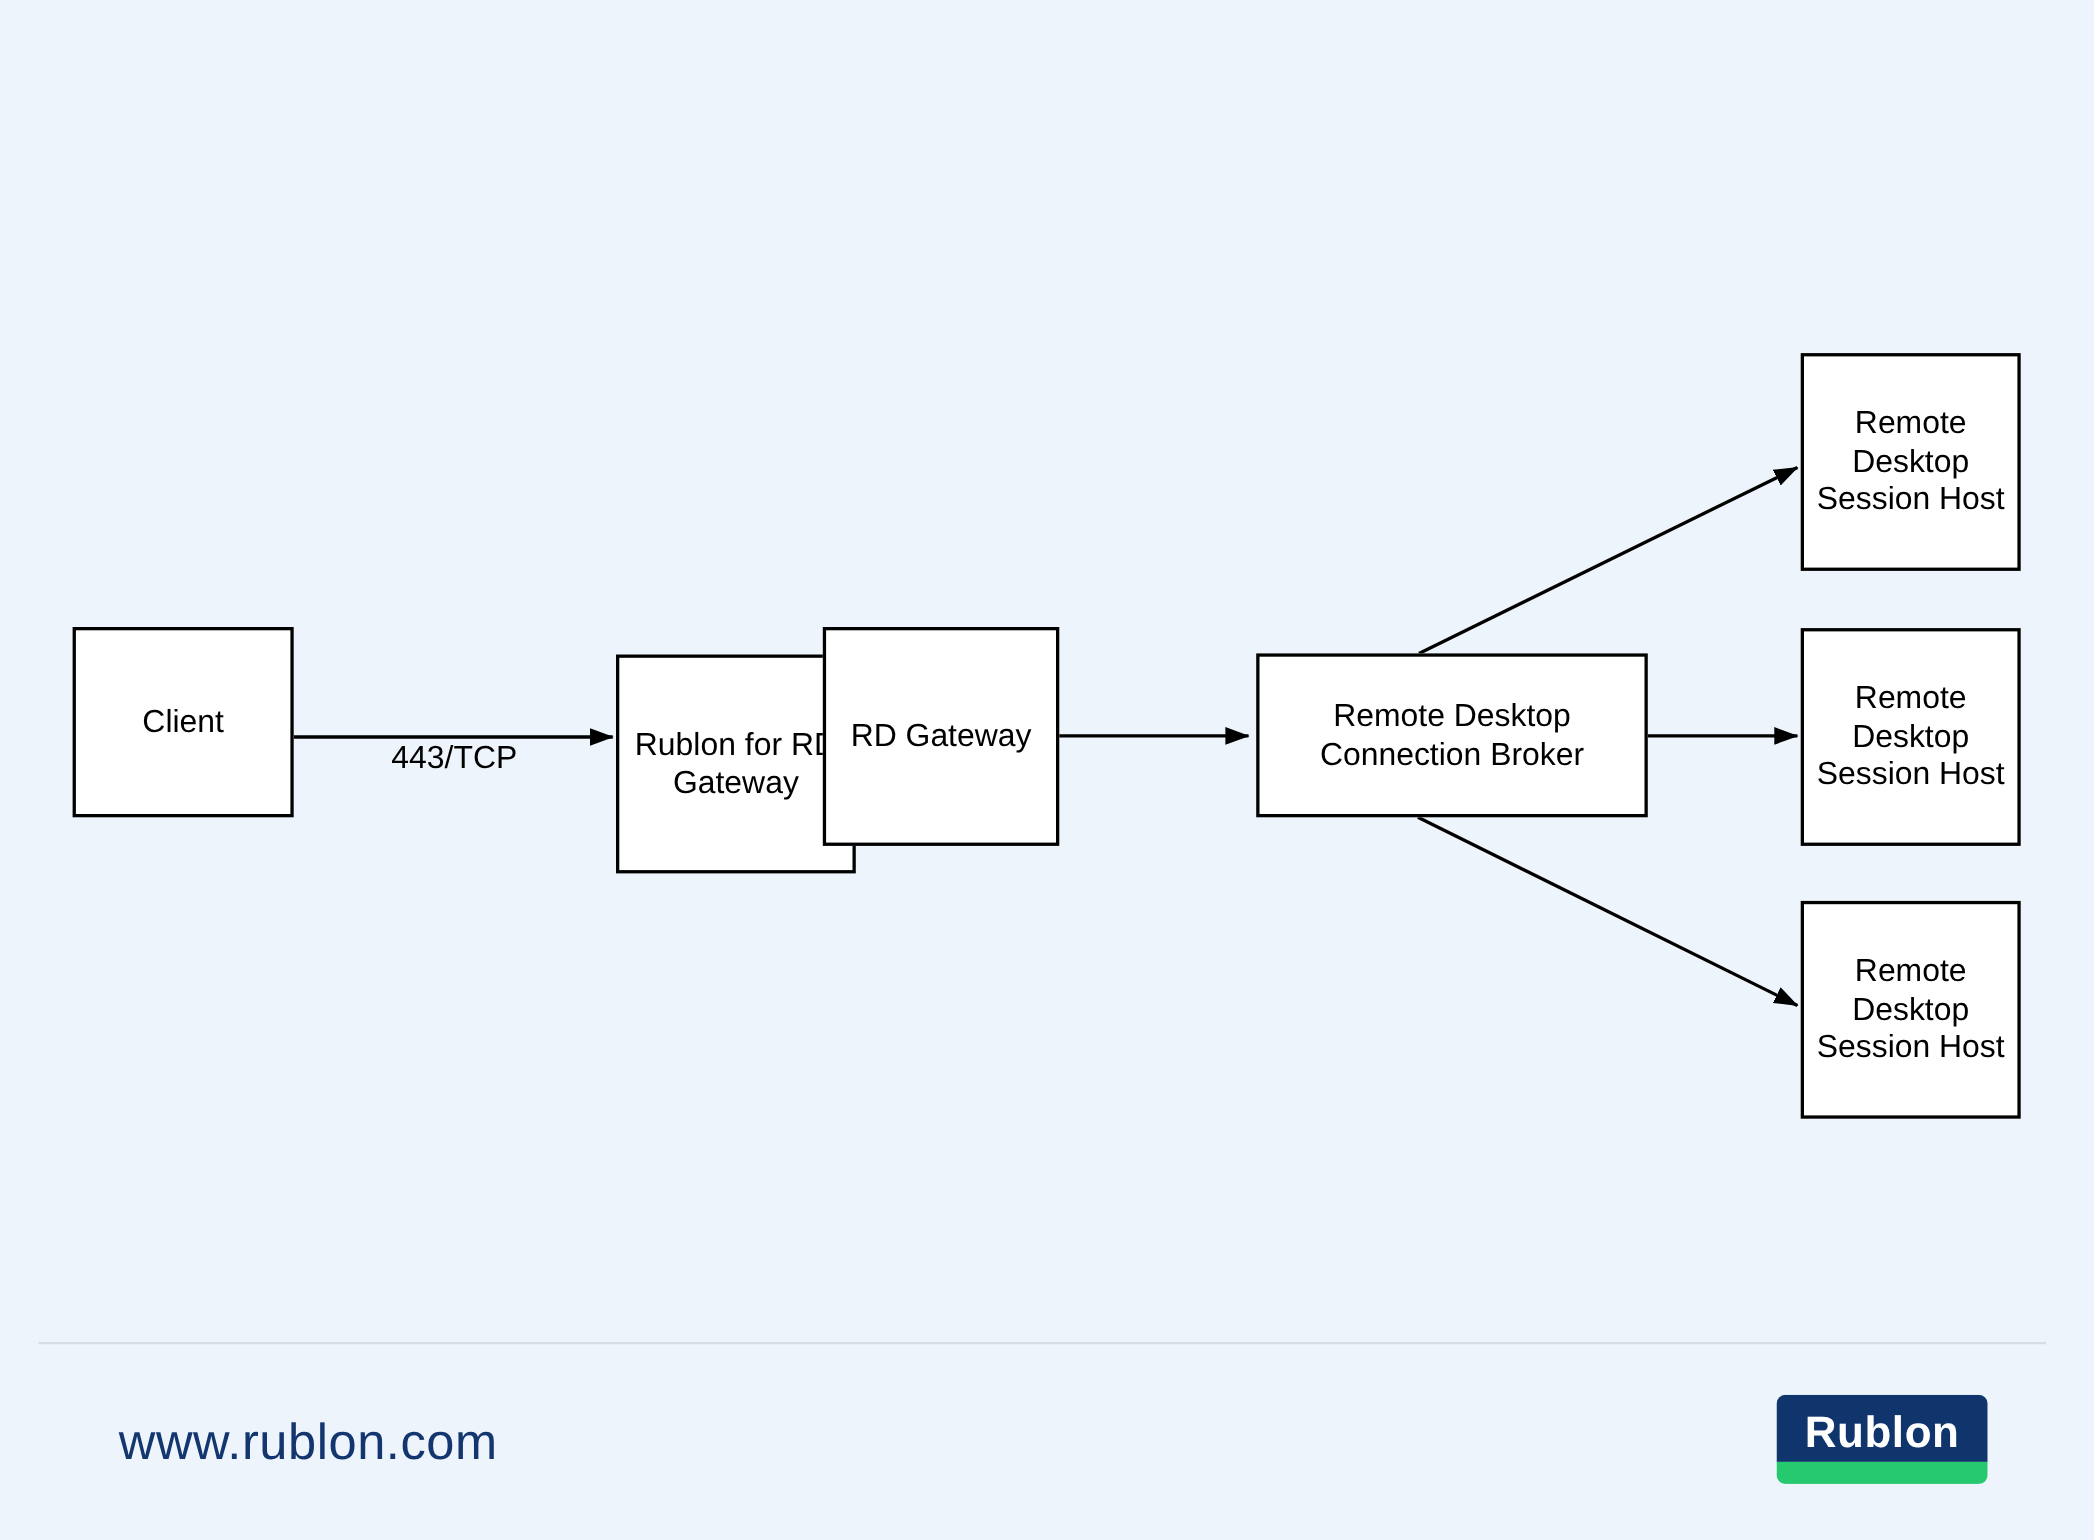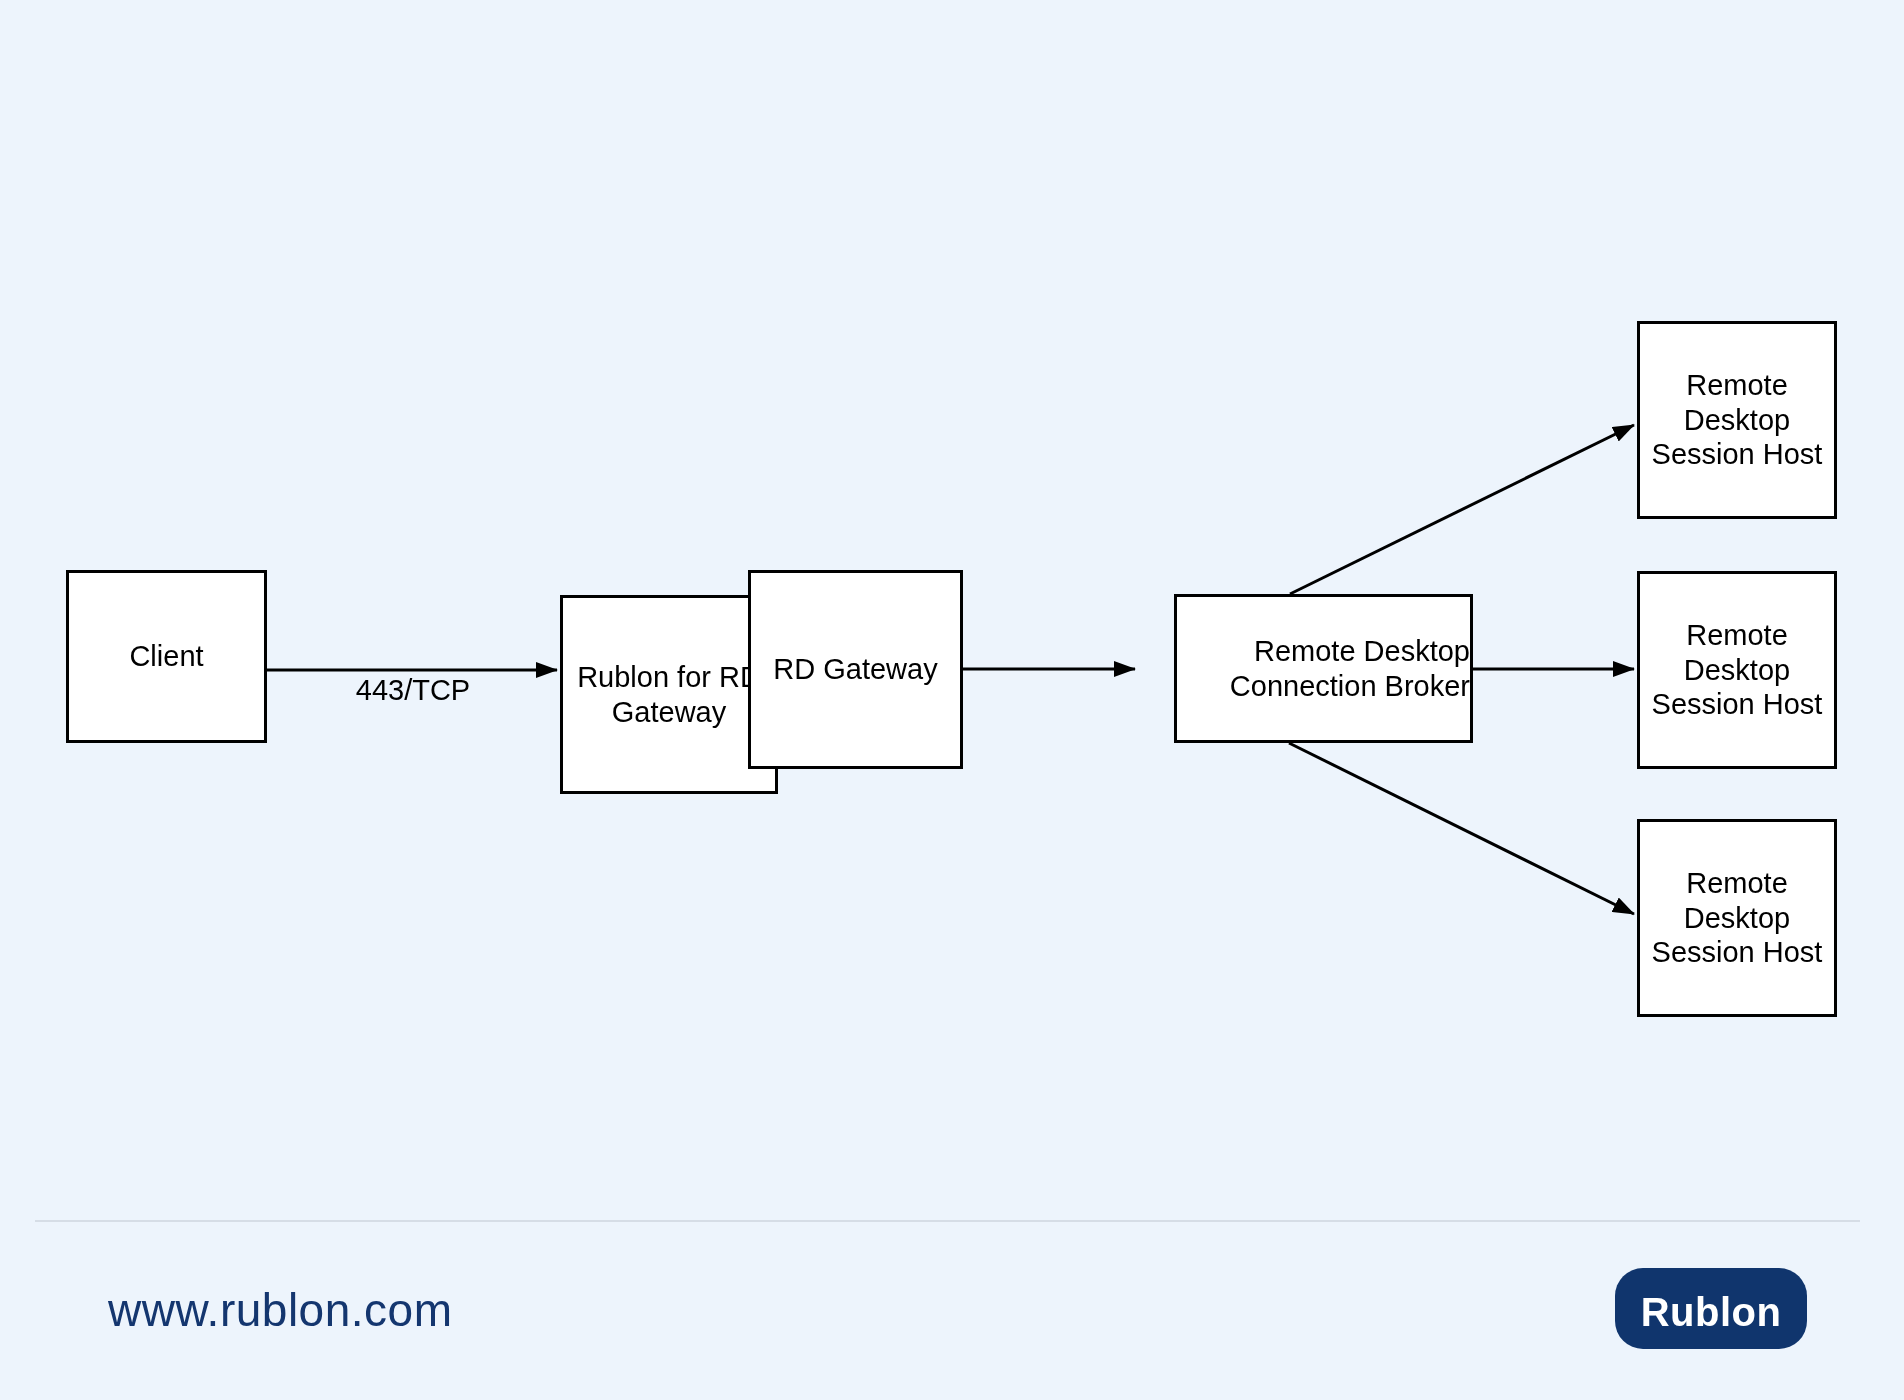--- a/index.html
+++ b/index.html
@@ -34,21 +34,21 @@
     font-size:29px;
     line-height:1.2;
     color:#000;
   }
   .node .label{display:block;}
 
   #node-client{left:66px;top:570px;width:201px;height:173px;}
   #node-rublon-gw{left:560px;top:595px;width:218px;height:199px;}
   #node-rublon-gw .label{margin:0 -7px;}
   #node-rd-gw{left:748px;top:570px;width:215px;height:199px;}
-  #node-broker{left:1174px;top:594px;width:299px;height:149px;text-align:right;}
+  #node-broker{left:1142px;top:594px;width:356px;height:149px;}
   #node-sh-top{left:1637px;top:321px;width:200px;height:198px;}
   #node-sh-mid{left:1637px;top:571px;width:200px;height:198px;}
   #node-sh-bot{left:1637px;top:819px;width:200px;height:198px;}
 
   .edge-label{
     position:absolute;
     left:413px;top:670px;
     transform:translate(-50%,-50%);
     background:var(--bg);
     font-size:29px;
@@ -70,24 +70,24 @@
     font-size:46px;
     font-weight:400;
     letter-spacing:0.5px;
     color:var(--website);
     text-decoration:none;
   }
   .logo{
     position:absolute;
     left:1615px;top:1268px;
     width:192px;height:81px;
-    border-radius:28px;
+    border-radius:8px;
     overflow:hidden;
     display:flex;
-    flex-direction:row;
+    flex-direction:column;
   }
   .logo-navy{
     flex:1;
     background:var(--logo-navy);
     display:flex;
     align-items:center;
     justify-content:center;
   }
   .logo-text{
     color:#fff;

